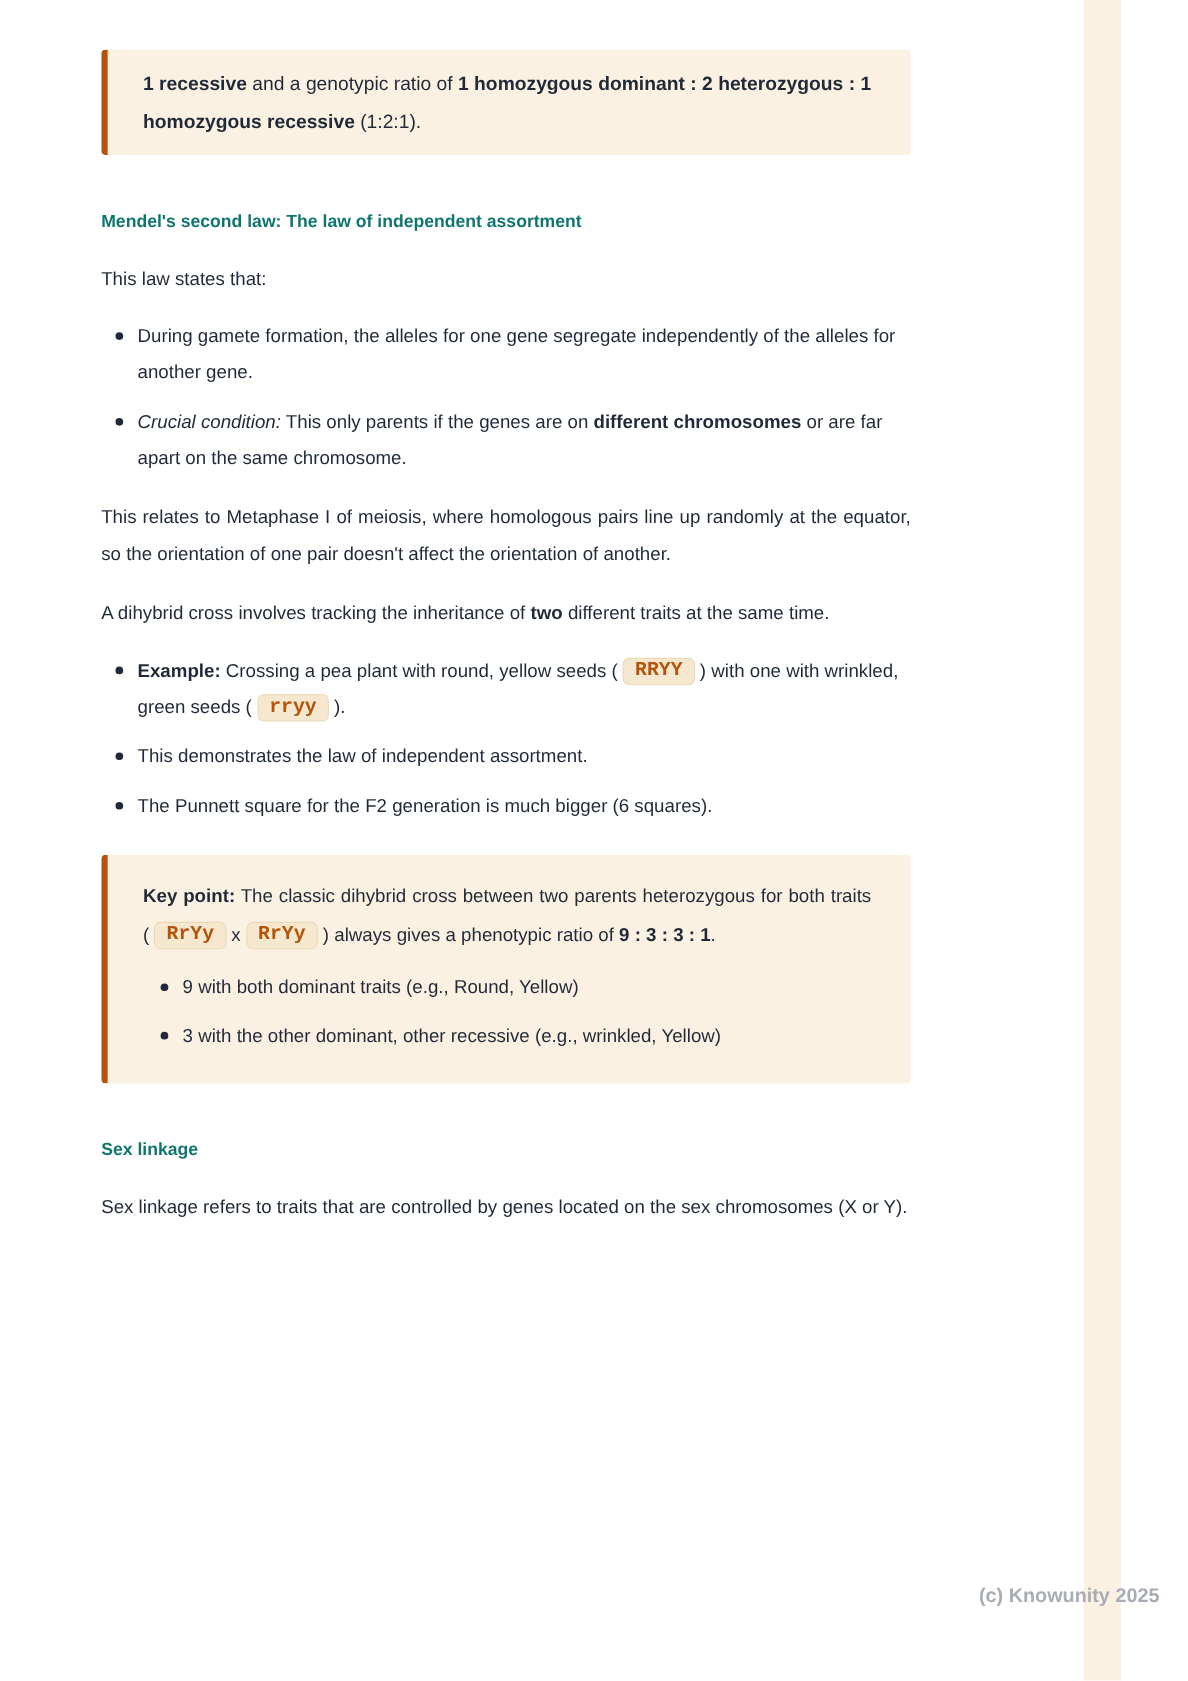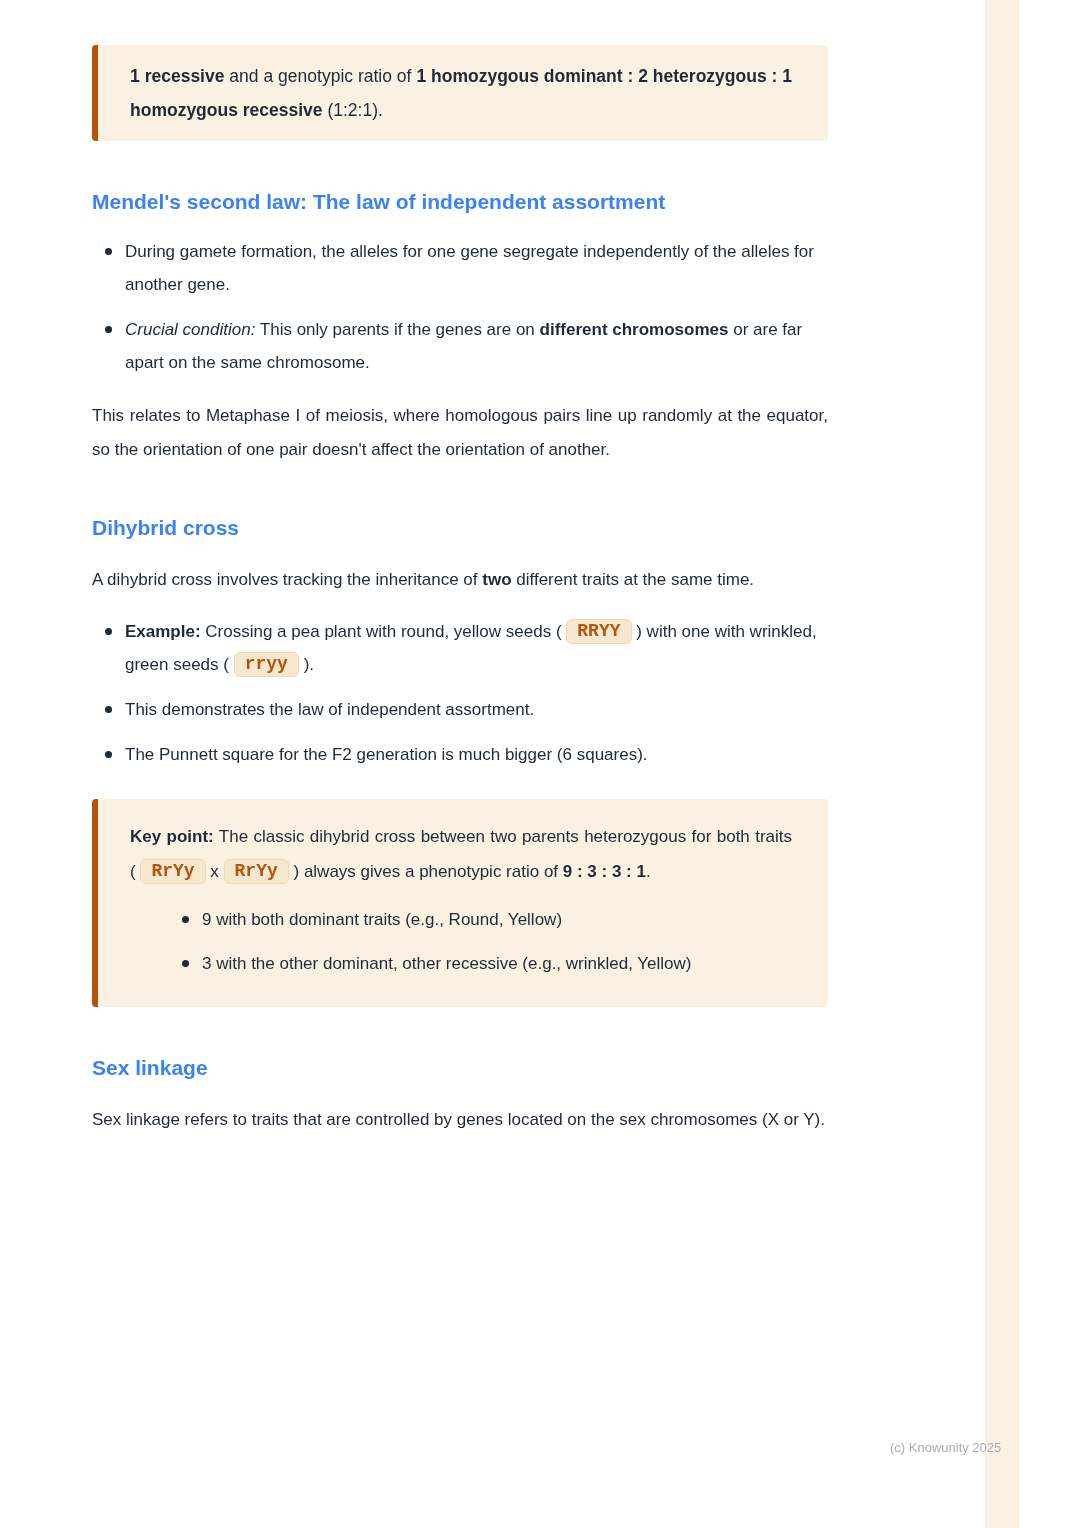--- a/index.html
+++ b/index.html
@@ -31,22 +31,22 @@
     padding: 14px 36px 14px 32px;
   }
   .callout .callout-text {
     font-size: 17.5px;
     line-height: 34px;
     text-align: justify;
   }
   .b { font-weight: bold; }
   .i { font-style: italic; }
   h2.heading {
-    color: #3b82f6;
-    font-size: 21px;
+    color: #0f766e;
+    font-size: 16px;
     line-height: 30px;
     font-weight: bold;
     margin-top: 46px;
   }
   p.body {
     font-size: 17px;
     line-height: 34px;
     margin-top: 20px;
   }
   .just { text-align: justify; }
@@ -65,64 +65,65 @@
     content: "";
     position: absolute;
     left: -20px; top: 13px;
     width: 7px; height: 7px;
     border-radius: 50%;
     background: #1f2937;
   }
   .callout.keypoint { margin-top: 28px; padding: 20px 36px 16px 32px; }
   .callout.keypoint .callout-text { font-size: 17px; line-height: 35px; }
   .callout.keypoint ul.bullets { margin-top: 14px; padding-left: 36px; }
-  .callout.keypoint ul.bullets > li { margin-bottom: 10px; line-height: 34px; margin-left: 36px; }
+  .callout.keypoint ul.bullets > li { margin-bottom: 10px; line-height: 34px; }
   .code {
     display: inline-block;
     font-family: "Liberation Mono", "DejaVu Sans Mono", monospace;
     font-size: 18px;
     font-weight: bold;
     color: #b45309;
     background: #f6e8ce;
     border: 1px solid #ecd9b8;
     border-radius: 6px;
     padding: 2px 10px;
     line-height: 19px;
     vertical-align: 1px;
     white-space: nowrap;
   }
   .footer {
     position: absolute;
     left: 890px; top: 1440px;
-    font-size: 13px;
+    font-size: 18px;
     color: #a8adb5;
+    font-weight: bold;
   }
 </style>
 </head>
 <body>
 
 <div class="page">
   <div class="edge-strip"></div>
 
   <div class="content">
 
     <div class="callout">
       <p class="callout-text"><span class="b">1 recessive</span><span> and a genotypic ratio of </span><span class="b">1 homozygous dominant : 2 heterozygous : 1 homozygous recessive</span><span> (1:2:1).</span></p>
     </div>
 
     <h2 class="heading">Mendel's second law: The law of independent assortment</h2>
+    <p class="body">This law states that:</p>
 
     <ul class="bullets">
       <li><span>During gamete formation, the alleles for one gene segregate independently of the alleles for another gene.</span></li>
       <li><span class="i">Crucial condition:</span><span> This only parents if the genes are on </span><span class="b">different chromosomes</span><span> or are far apart on the same chromosome.</span></li>
     </ul>
 
     <p class="body just">This relates to Metaphase I of meiosis, where homologous pairs line up randomly at the equator, so the orientation of one pair doesn't affect the orientation of another.</p>
 
-    <h2 class="heading">Dihybrid cross</h2>
     <p class="body just"><span>A dihybrid cross involves tracking the inheritance of </span><span class="b">two</span><span> different traits at the same time.</span></p>
 
     <ul class="bullets">
       <li><span class="b">Example:</span><span> Crossing a pea plant with round, yellow seeds ( </span><span class="code">RRYY</span><span> ) with one with wrinkled, green seeds ( </span><span class="code">rryy</span><span> ).</span></li>
       <li><span>This demonstrates the law of independent assortment.</span></li>
       <li><span>The Punnett square for the F2 generation is much bigger (6 squares).</span></li>
     </ul>
 
     <div class="callout keypoint">
       <p class="callout-text"><span class="b">Key point:</span><span> The classic dihybrid cross between two parents heterozygous for both traits ( </span><span class="code">RrYy</span><span> x </span><span class="code">RrYy</span><span> ) always gives a phenotypic ratio of </span><span class="b">9 : 3 : 3 : 1</span><span>.</span></p>

